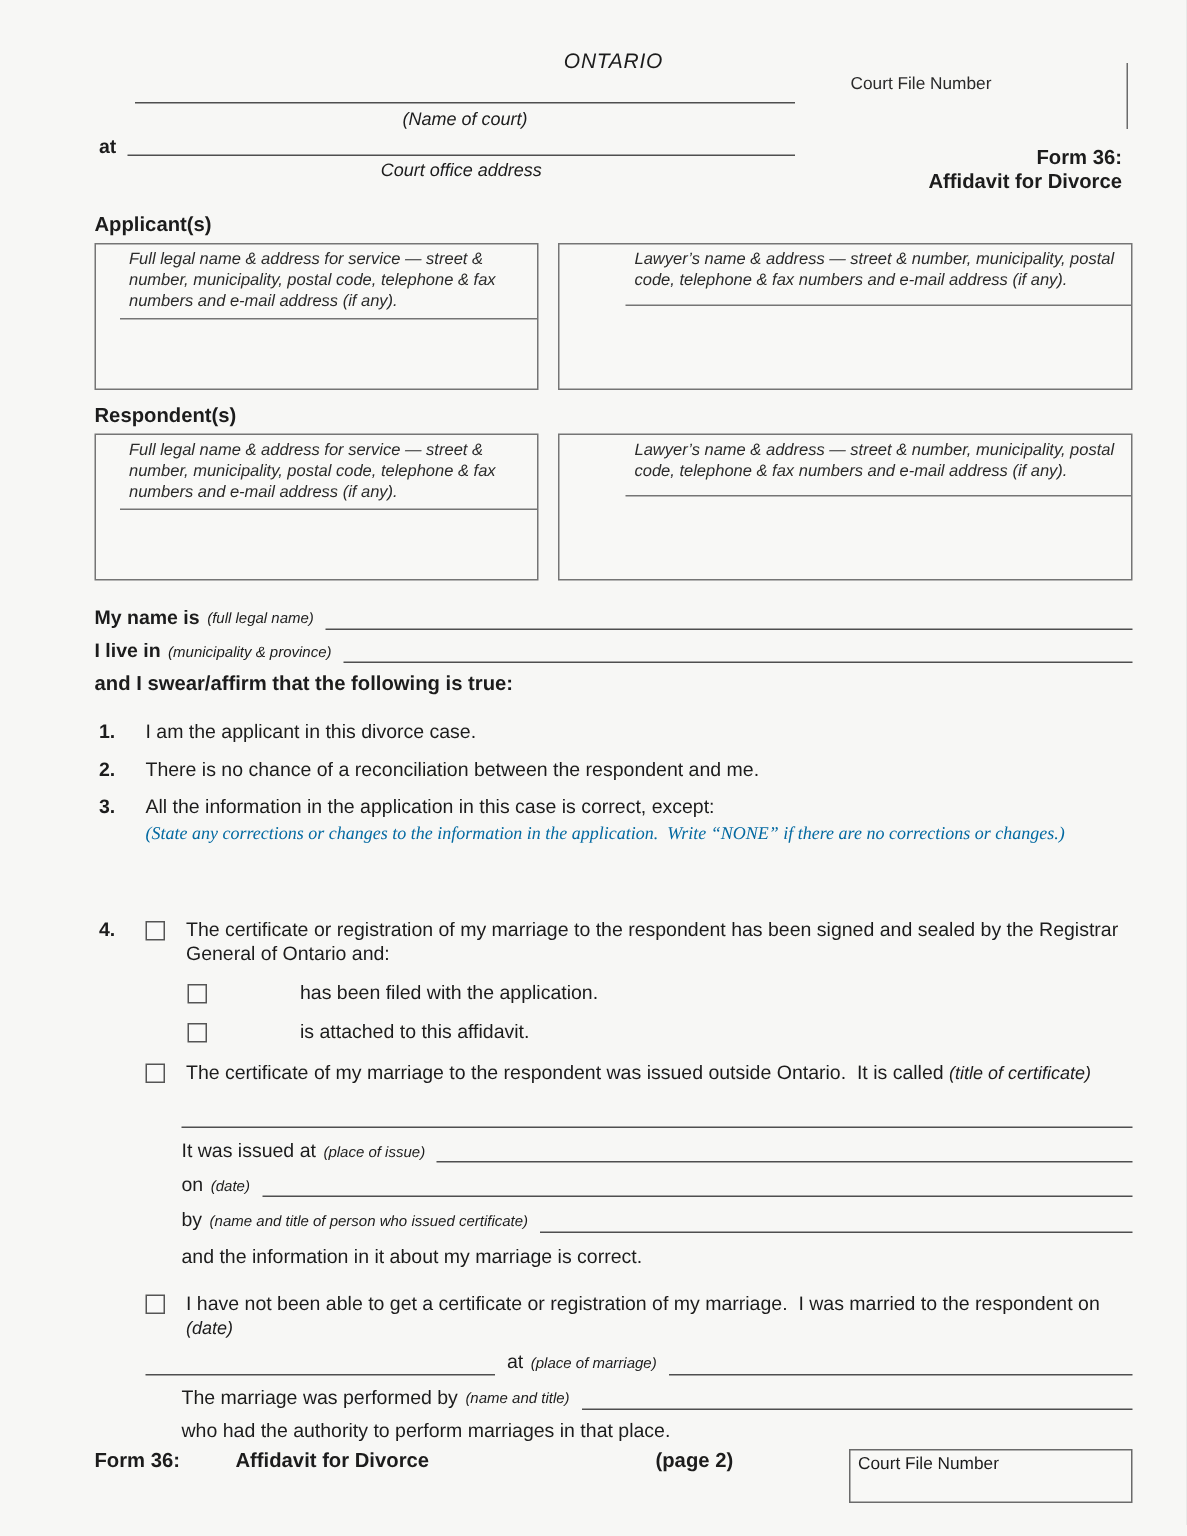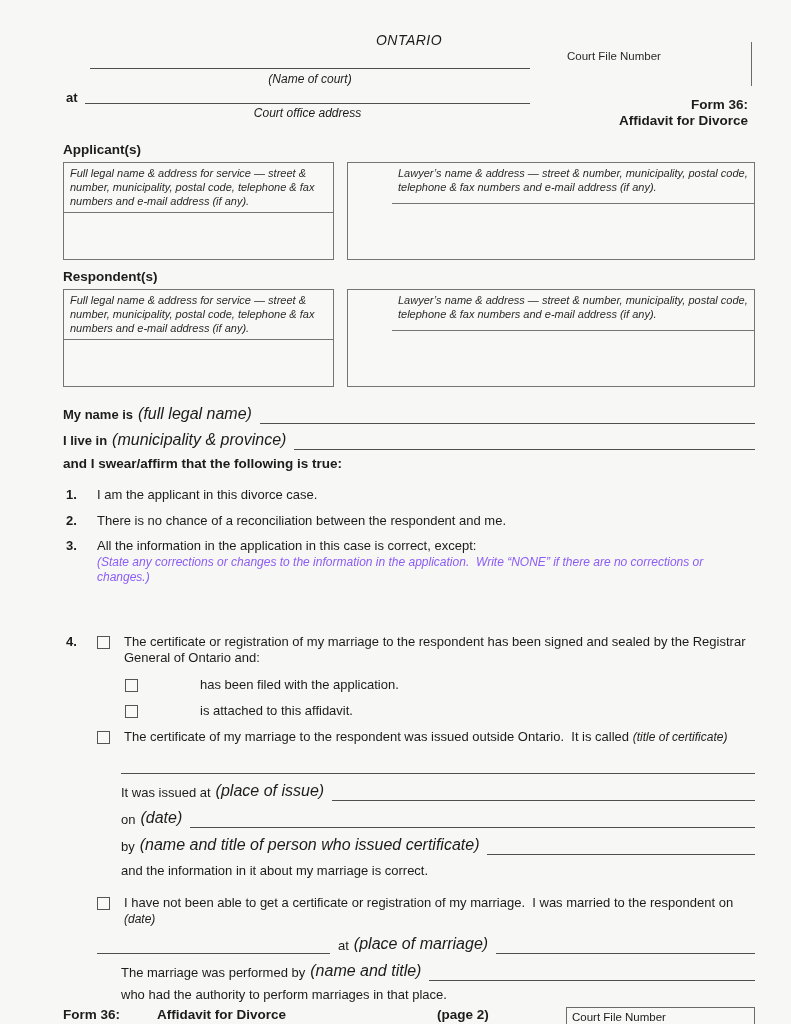--- a/index.html
+++ b/index.html
@@ -20,37 +20,37 @@
   .hdr .court-line{position:absolute;top:52px;left:27px;width:440px;height:16px;border-bottom:1px solid #4f4f4f;}
   .hdr .court-hint{position:absolute;top:72px;left:27px;width:440px;text-align:center;font-style:italic;font-size:12px;}
   .hdr .at-word{position:absolute;top:90px;left:3px;font-weight:bold;}
   .hdr .addr-line{position:absolute;top:87px;left:22px;width:445px;height:16px;border-bottom:1px solid #4f4f4f;}
   .hdr .addr-hint{position:absolute;top:106px;left:22px;width:445px;text-align:center;font-style:italic;font-size:12px;}
   .hdr .form-no{position:absolute;top:97px;right:7px;font-weight:bold;font-size:13.5px;text-align:right;}
   .hdr .form-title{position:absolute;top:113px;right:7px;font-weight:bold;font-size:13.5px;text-align:right;}
   .sec-h{font-weight:bold;font-size:13.5px;margin:0 0 3px 0;}
   .boxrow{display:flex;gap:13px;}
   .pbox{border:1px solid #757575;background:#f8f8f6;box-sizing:border-box;}
-  .pbox.l{width:271px;}
+  .pbox.l{width:296px;padding-left:16px;}
   .pbox.r{flex:1;padding-left:44px;}
   .pbox-head{font-style:italic;font-size:11px;line-height:1.3;padding:3px 6px;border-bottom:1px solid #757575;min-height:34px;color:#2a2a2a;}
   .pbox-body{height:46px;}
   .frow{display:flex;align-items:flex-end;}
   .frow .lbl{flex:none;margin-right:5px;}
-  .frow .hint{flex:none;font-style:italic;font-size:16px;margin-right:8px;}
+  .frow .hint{flex:none;font-style:italic;font-size:10px;margin-right:8px;}
   .fl{flex:1;border-bottom:1px solid #4f4f4f;height:15px;min-width:30px;}
   .resp-h{margin-top:9px;}
   .decl{margin-top:17px;}
   .decl .frow{margin-bottom:6px;}
   .swear{font-weight:bold;font-size:13.5px;margin-top:3px;}
   .nitem{display:flex;margin-bottom:9px;}
   .nitem .num{flex:none;width:34px;font-weight:bold;padding-left:3px;box-sizing:border-box;}
   .nitem .body{flex:1;}
   .items{margin-top:15px;}
-  .note{font-style:italic;font-size:12px;margin-top:1px;color:#8b5cf6;}
+  .note{font-style:italic;font-size:12px;margin-top:1px;color:#0369a1;font-family:Liberation Serif, serif;}
   .item4{margin-top:49px;margin-bottom:0;}
   .chkrow{display:flex;margin-bottom:0;}
   .chk{flex:none;width:11px;height:11px;border:1px solid #555;background:#f9f9f8;margin-top:2px;}
   .chkrow .txt{margin-left:14px;flex:1;}
   .subchk{margin-left:28px;margin-top:10px;gap:48px;}
   .opt2{margin-top:10px;}
   .fld{margin-left:24px;margin-top:7px;}
   .fullline{margin-left:24px;margin-top:13px;}
   .plain{margin-left:24px;margin-top:8px;}
   .opt3{margin-top:15px;}

